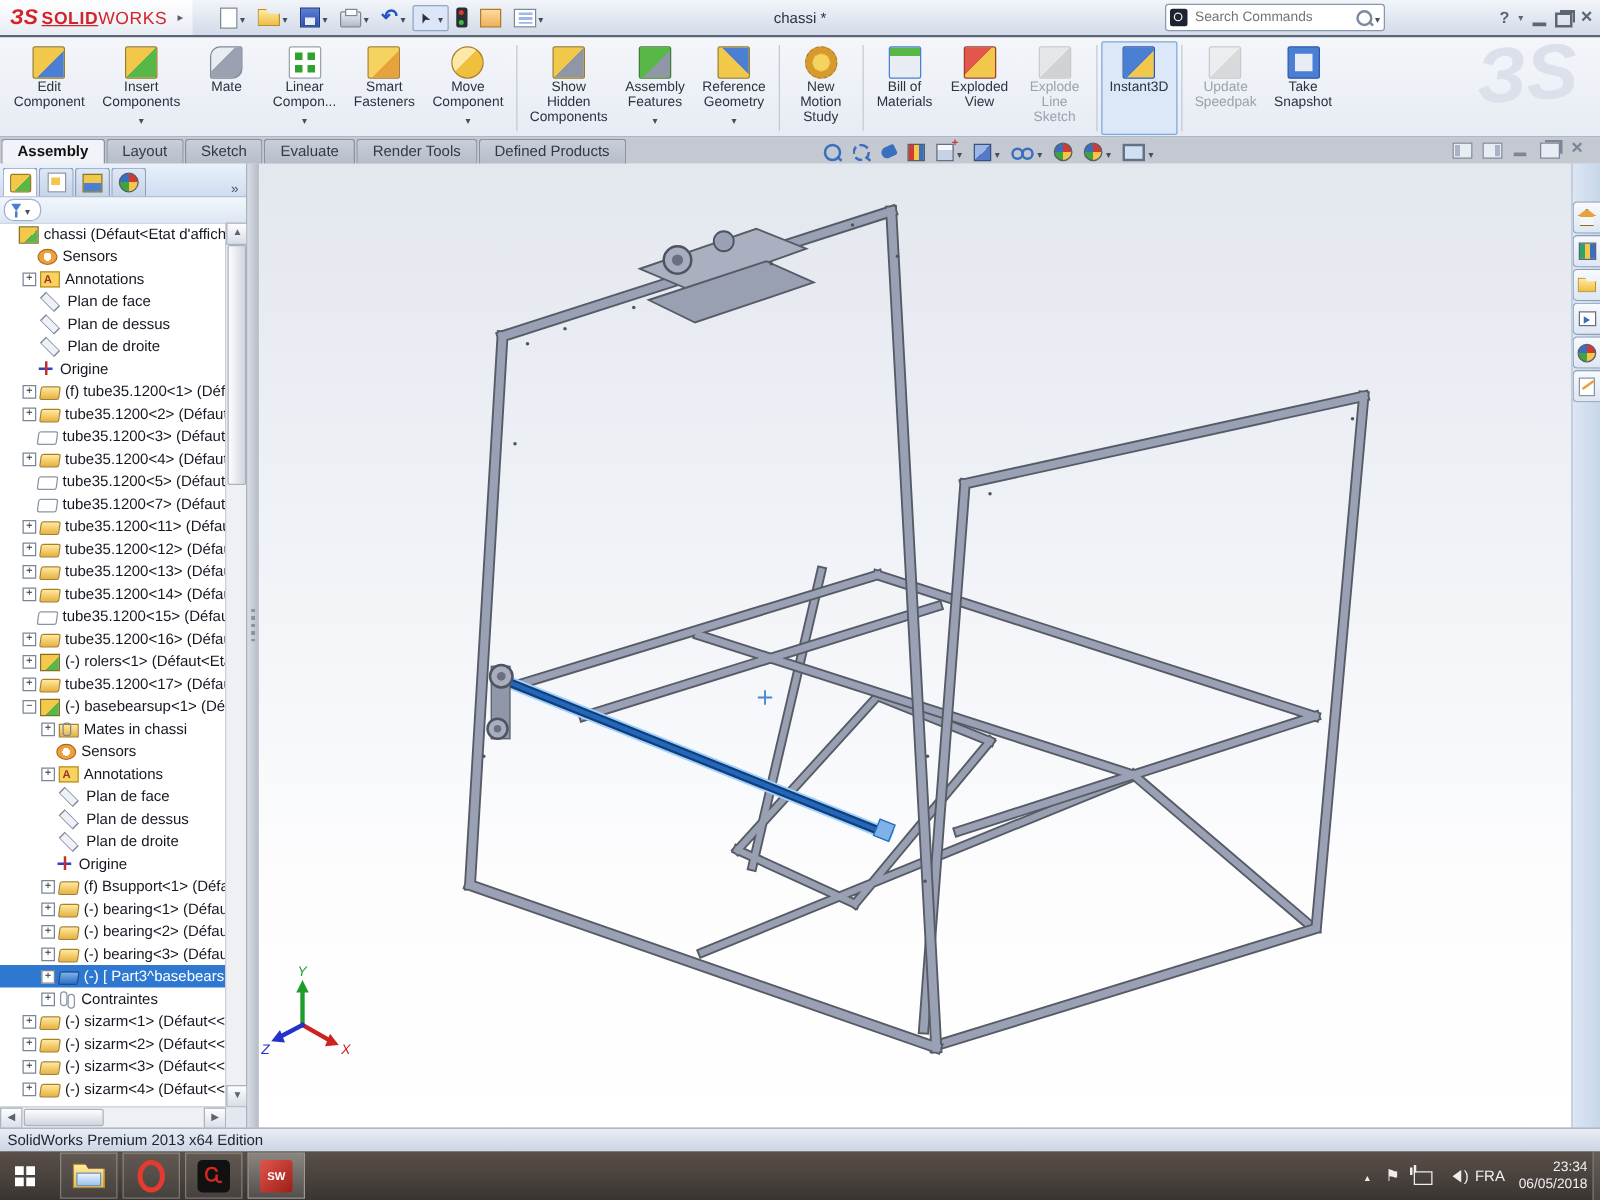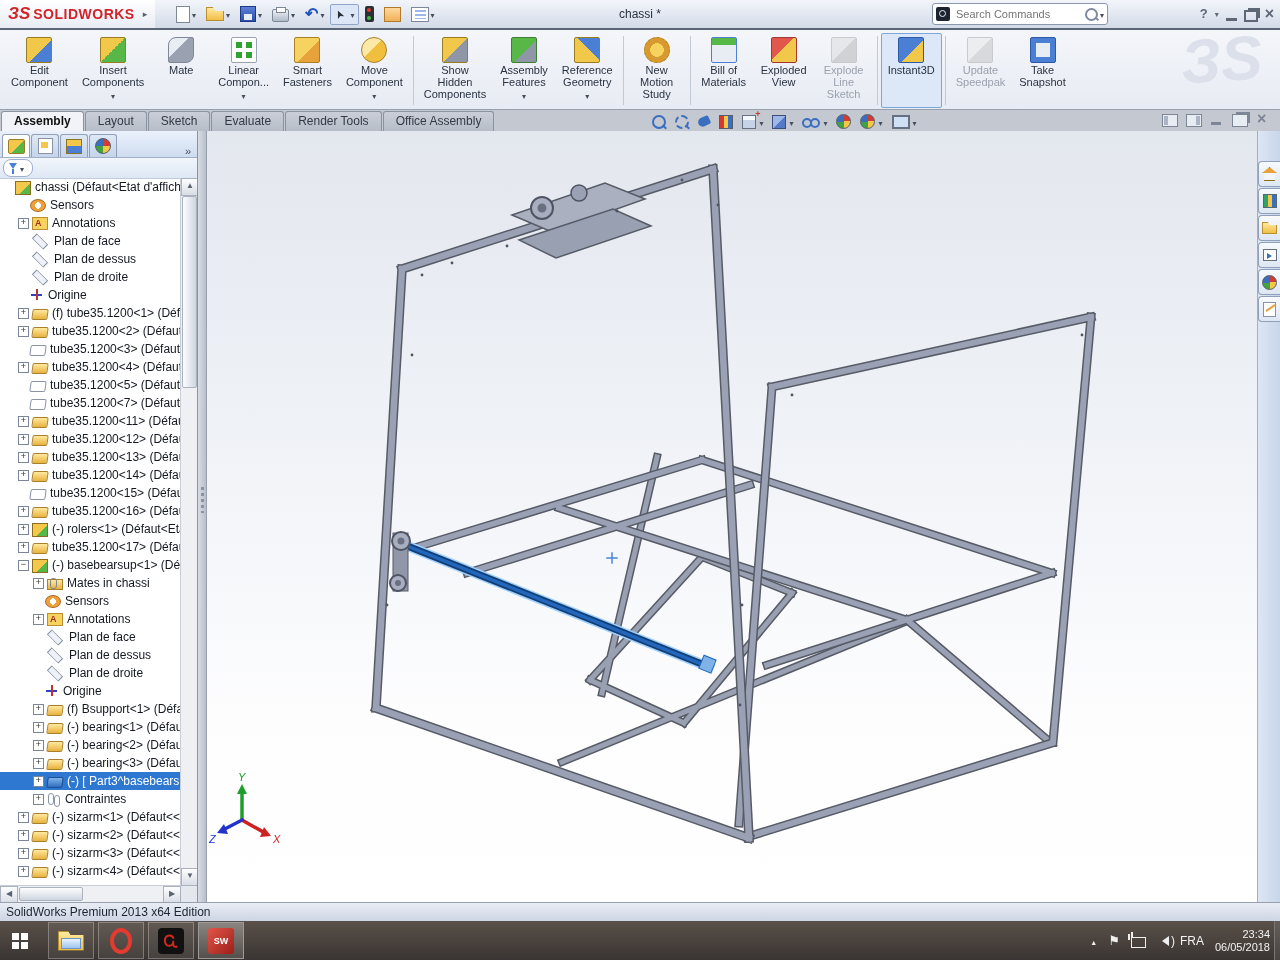--- a/index.html
+++ b/index.html
@@ -5,22 +5,22 @@
   html,body{margin:0;padding:0;width:1280px;height:960px;overflow:hidden;
     font-family:"Liberation Sans",sans-serif;font-size:12px;color:#1c1f26;background:#fff;}
   #app{width:1280px;height:960px;display:flex;flex-direction:column;position:relative;}
   .icon{display:inline-block;vertical-align:middle;position:relative;}
 
   
   .titlebar{height:28px;background:linear-gradient(#f2f5fa,#d3dbe8);border-bottom:2px solid #5a6578;
     position:relative;display:flex;align-items:center;flex:0 0 28px;}
   .brand{display:flex;align-items:baseline;padding:0 8px;background:linear-gradient(#ffffff,#e8ecf3);height:100%;align-items:center;}
   .brand-glyph{color:#d2232a;font-weight:bold;font-style:italic;font-size:17px;margin-right:3px;}
-  .brand-b{color:#d2232a;font-weight:bold;font-size:14px;letter-spacing:.5px;}
-  .brand-l{color:#d2232a;font-size:14px;letter-spacing:.5px;font-weight:bold;}
+  .brand-b{color:#d2232a;font-weight:bold;font-size:14px;letter-spacing:.5px;text-decoration:underline;}
+  .brand-l{color:#d2232a;font-size:14px;letter-spacing:.5px;}
   .brand-arrow{color:#55606e;font-size:9px;margin-left:8px;}
   .main-toolbar{position:absolute;left:172px;top:2px;display:flex;align-items:center;height:24px;}
   .tb-btn{display:flex;align-items:center;padding:2px 3px;margin-right:2px;border:1px solid transparent;border-radius:2px;}
   .tb-pressed{background:#dce6f6;border-color:#8fa6c8;}
   .caret::after{content:"▾";font-size:8px;color:#44505f;margin-left:2px;}
   .doc-title{position:absolute;left:0;right:0;text-align:center;top:7px;font-size:12px;color:#2a3342;pointer-events:none;}
   .search-box{position:absolute;right:172px;top:3px;width:168px;height:20px;background:#fff;border:1px solid #8a97ad;
     border-radius:3px;display:flex;align-items:center;padding:0 3px;}
   .sb-cmdicon{width:14px;height:14px;background:#1d2430;border-radius:2px;margin-right:4px;}
   .sb-cmdicon::after{content:"";position:absolute;left:3px;top:3px;width:5px;height:5px;border:1.5px solid #e8f0fa;border-radius:50%;}
@@ -404,21 +404,21 @@
       </div>
     </div>
 
   <div class="tabrow">
     <span id="cmdtabs" style="display:flex;align-items:flex-end;">
         <span class="tab active">Assembly</span>
         <span class="tab">Layout</span>
         <span class="tab">Sketch</span>
         <span class="tab">Evaluate</span>
         <span class="tab">Render Tools</span>
-        <span class="tab">Office Assembly</span>
+        <span class="tab">Defined Products</span>
       </span>
     <span class="headsup" id="headsup">
         <span class="hi">
           <span class="icon h-zoom-fit"></span>
         </span>
         <span class="hi">
           <span class="icon h-zoom-area"></span>
         </span>
         <span class="hi">
           <span class="icon h-previous-view"></span>

